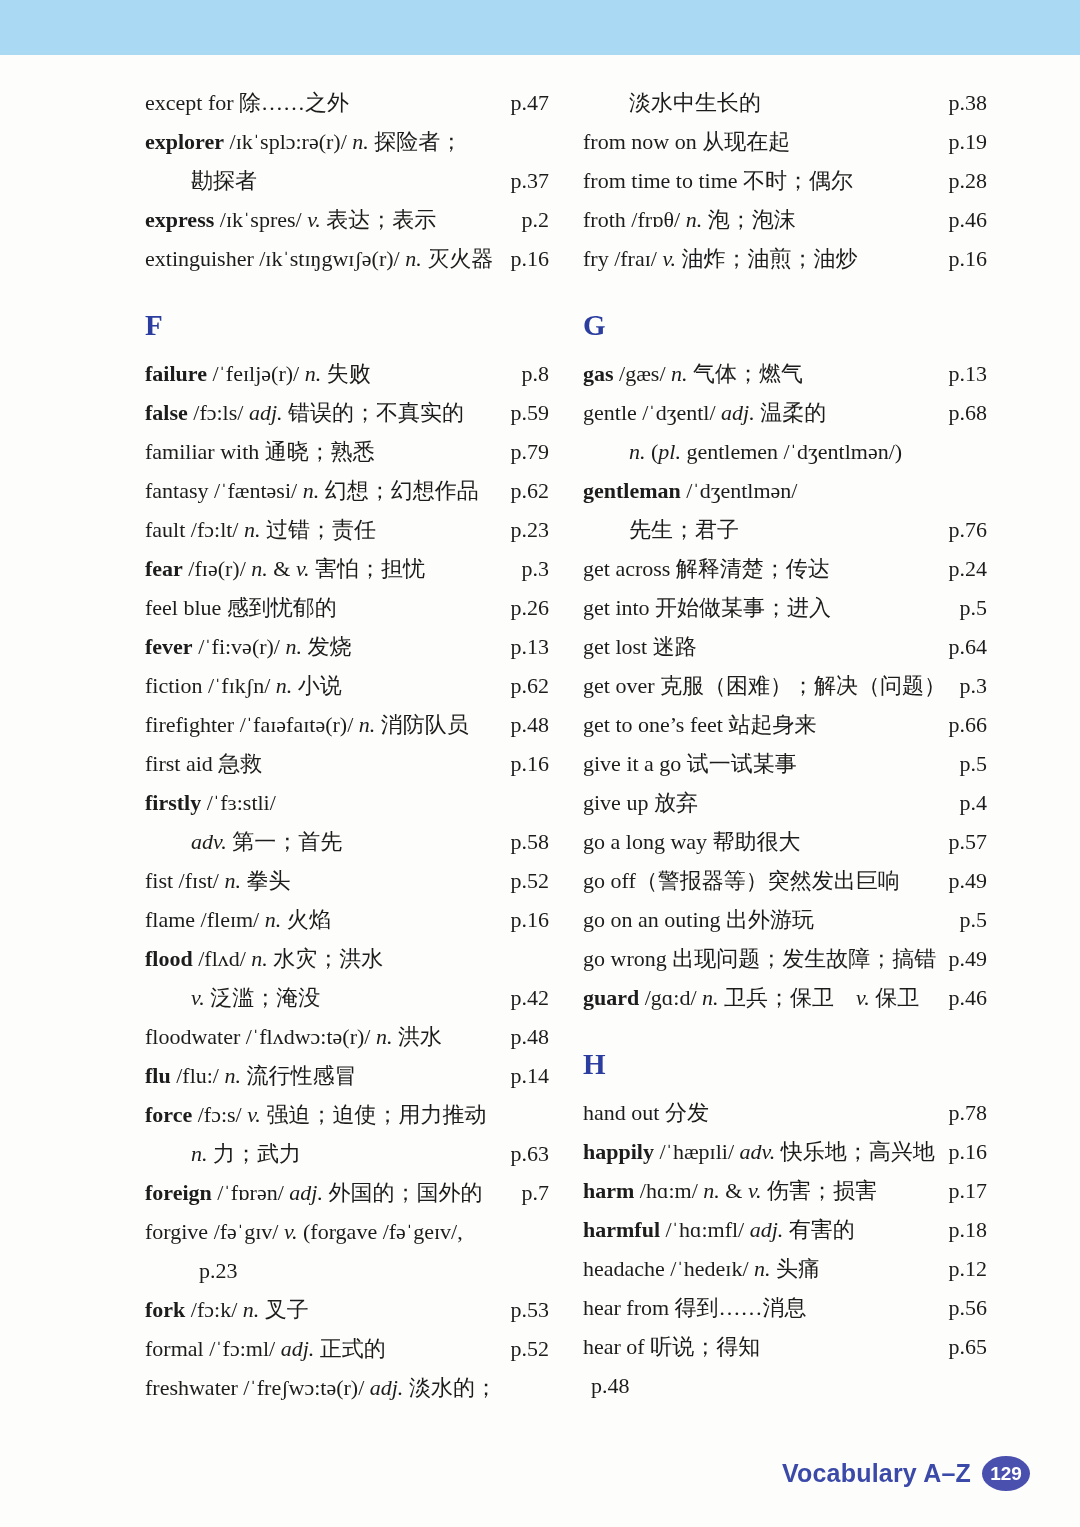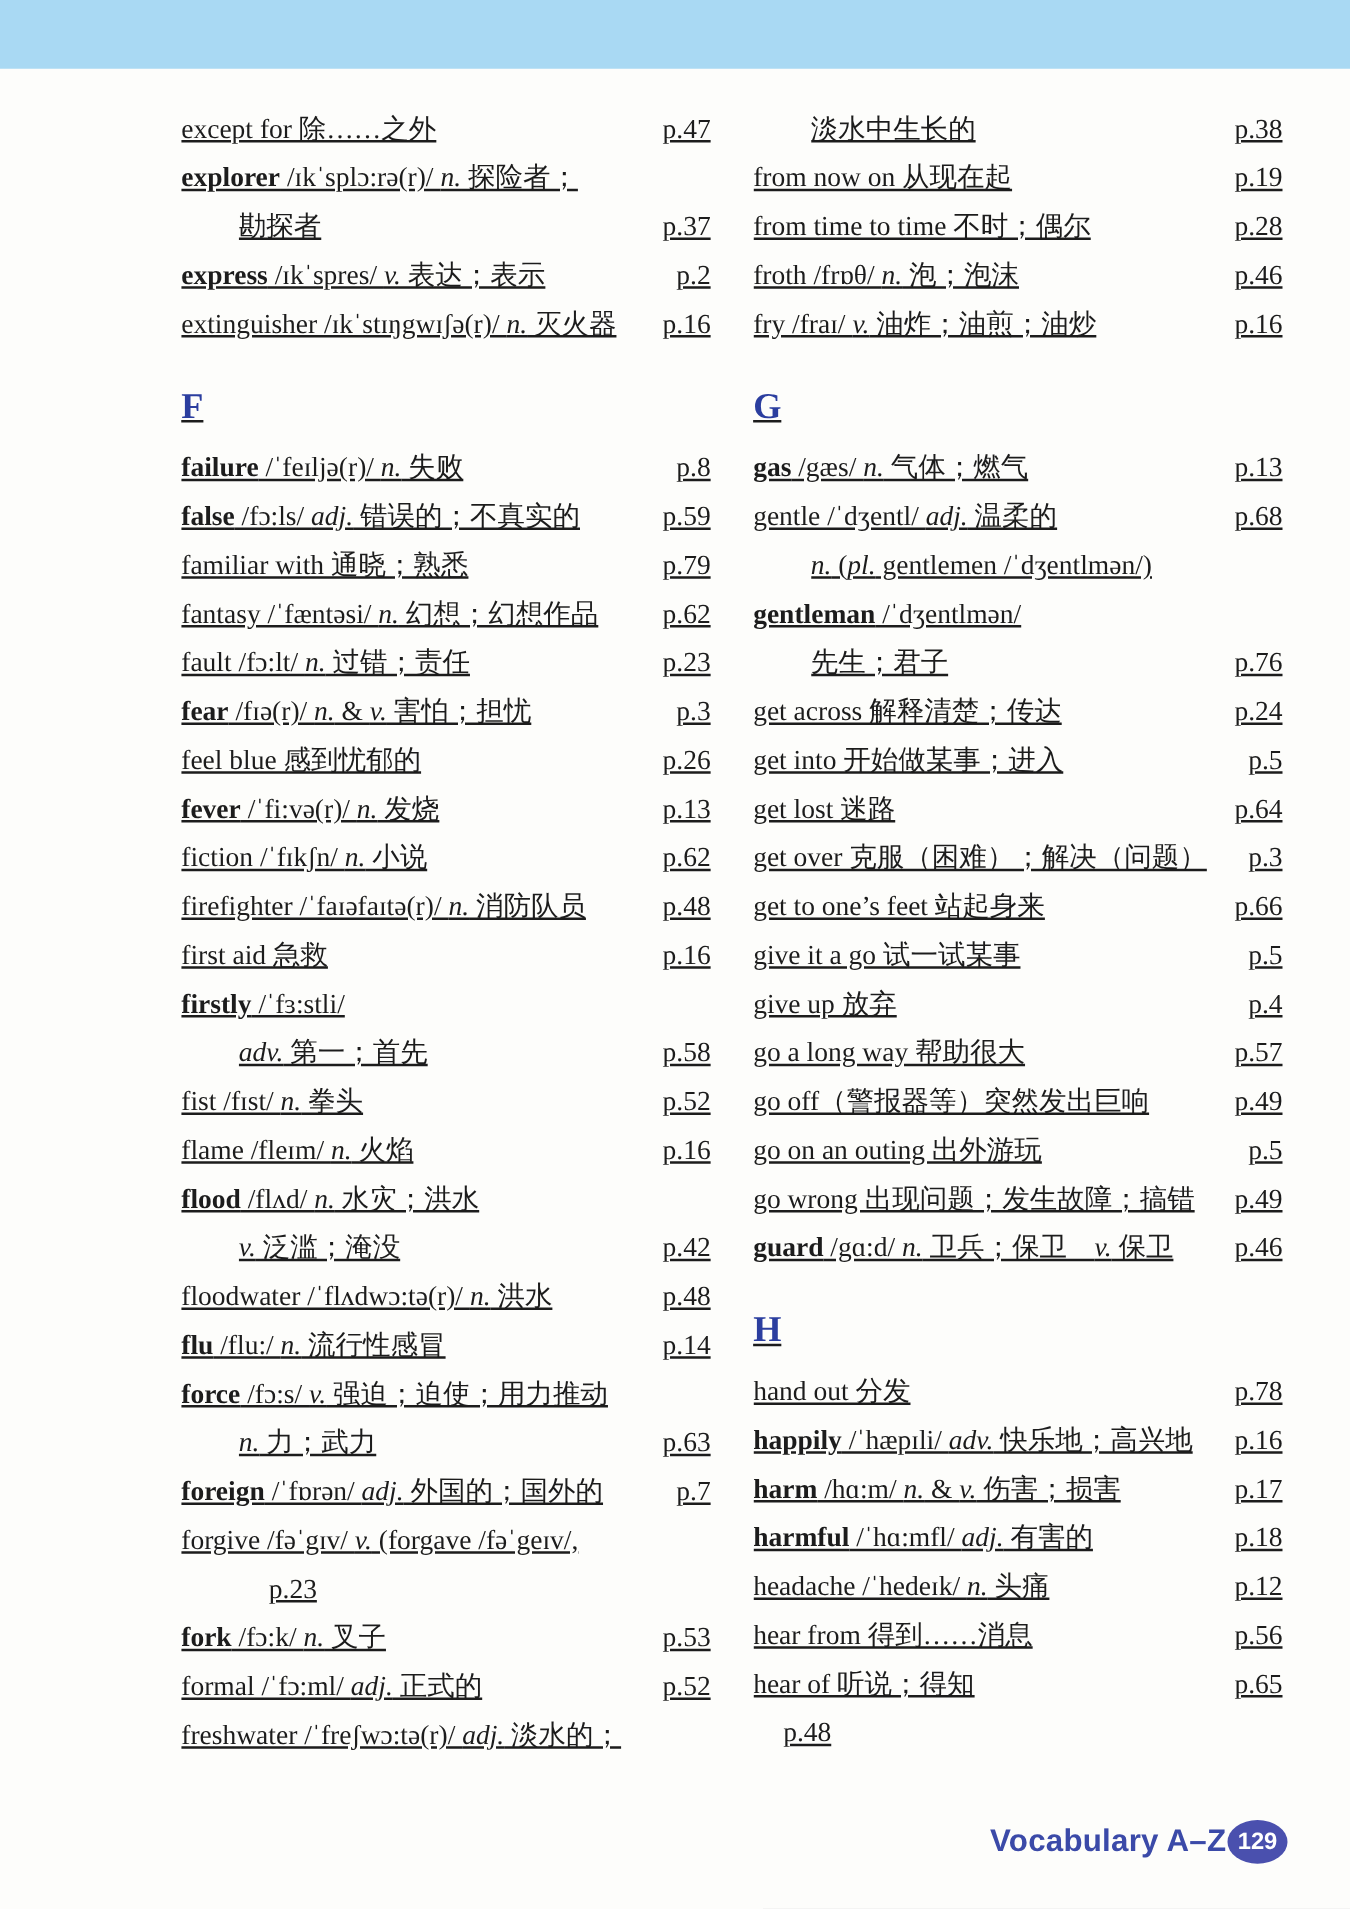--- a/index.html
+++ b/index.html
@@ -12,55 +12,54 @@
     color:#1c1c1c;
     overflow:hidden;
   }
   .topband {
     width:100%; height:55px;
     background:#a9d9f3;
   }
   .columns {
     display:flex;
     gap:34px;
-    padding:28px 54px 0 145px;
-    text-decoration:underline;
+    padding:28px 93px 0 145px;
   }
   .col { flex:1 1 0; min-width:0; }
   .line {
     display:flex;
     align-items:baseline;
     font-size:22px;
     line-height:39px;
   }
   .line .txt {
     flex:1 1 auto;
     white-space:nowrap;
     overflow:hidden;
   }
   .line .pg {
     flex:0 0 auto;
-    margin-left:24px;
+    margin-left:8px;
   }
   .line.indent { padding-left:46px; }
   .txt b { font-weight:bold; }
   .txt i { font-style:italic; }
   .sec-header {
     font-size:29px;
     font-weight:bold;
     color:#2b3e9f;
     line-height:40px;
     margin:27px 0 9px;
   }
   .footer {
     position:absolute;
     right:50px; bottom:36px;
     display:flex;
     align-items:center;
-    gap:1px;
+    gap:11px;
     font-family:"Liberation Sans","DejaVu Sans",sans-serif;
   }
   .footer-label {
     color:#3b4aa8;
     font-weight:bold;
     font-size:25px;
     letter-spacing:0.2px;
   }
   .badge {
     width:48px; height:35px;

